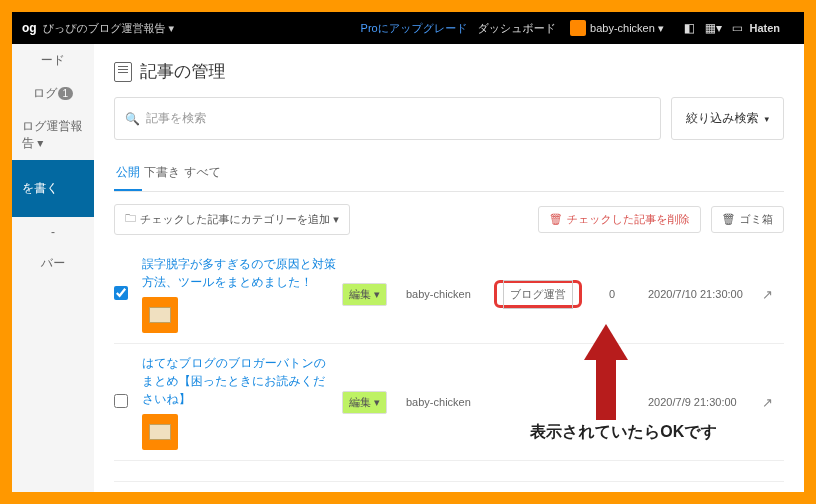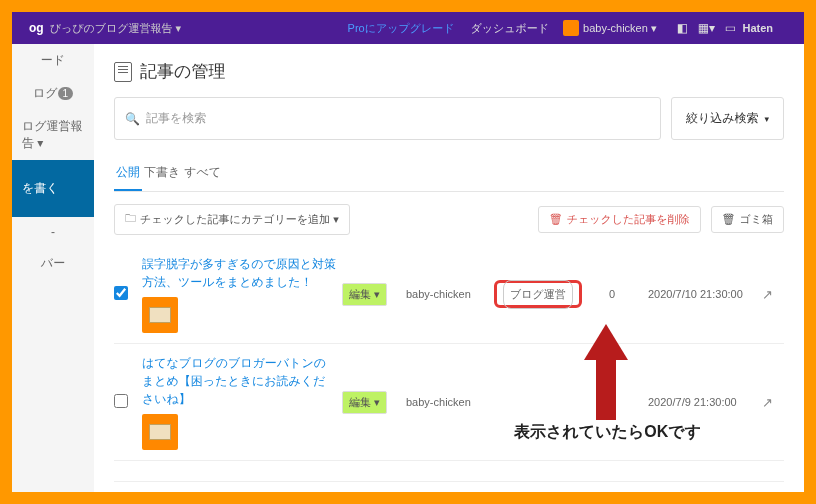--- a/index.html
+++ b/index.html
@@ -1,22 +1,22 @@
 <!DOCTYPE html>
 <html><head>
 <meta charset="utf-8">
 <style>
 * { margin: 0; padding: 0; box-sizing: border-box; }
 body { font-family: -apple-system, "Helvetica Neue", Arial, sans-serif; background: #FF9800; padding: 12px; font-size: 13px; color: #333; }
 .frame { background: #f5f5f5; width: 792px; height: 480px; overflow: hidden; position: relative; }
-.topbar { background: #4c1d95; color: #fff; height: 32px; display: flex; align-items: center; padding: 0 17px; font-size: 12px; }
+.topbar { background: #000000; color: #fff; height: 32px; display: flex; align-items: center; padding: 0 10px; font-size: 12px; }
 .topbar .brand { font-weight: bold; margin-right: 6px; }
 .topbar .breadcrumb { color: #ccc; font-size: 11px; }
 .topbar .spacer { flex: 1; }
-.topbar .link-pro { color: #4a9eff; margin-right: 16px; font-size: 11px; }
+.topbar .link-pro { color: #4a9eff; margin-right: 10px; font-size: 11px; }
 .topbar .link { color: #ddd; margin-right: 14px; font-size: 11px; }
 .topbar .avatar { width: 16px; height: 16px; background: #ff8800; border-radius: 2px; display: inline-block; margin-right: 4px; vertical-align: middle; }
 .topbar .icon { width: 18px; display: inline-flex; justify-content: center; color: #ddd; margin: 0 3px; }
 .layout { display: flex; height: calc(100% - 32px); }
 .sidebar { width: 82px; background: #f5f5f5; font-size: 12px; color: #666; }
 .sidebar .sb-item { padding: 8px 10px; display: flex; align-items: center; justify-content: center; }
 .sidebar .badge { background: #888; color: #fff; border-radius: 8px; font-size: 10px; padding: 1px 5px; }
 .sidebar .sb-write { background: #0369a1; color: #fff; padding: 20px 10px; font-size: 12px; }
 .main { flex: 1; background: #fff; padding: 16px 20px; overflow: hidden; position: relative; }
 .page-title { display: flex; align-items: center; margin-bottom: 14px; }
@@ -33,34 +33,34 @@
 .toolbar { display: flex; align-items: center; gap: 10px; margin-bottom: 10px; }
 .btn { border: 1px solid #ddd; background: #fff; padding: 5px 10px; font-size: 11px; border-radius: 3px; color: #555; display: inline-flex; align-items: center; gap: 4px; }
 .btn.danger { color: #d9534f; }
 .toolbar .spacer { flex: 1; }
 .thead, .trow { display: grid; grid-template-columns: 22px 1fr 58px 82px 82px 60px 108px 22px; align-items: center; gap: 6px; }
 .thead { color: #666; font-size: 11px; padding: 6px 0; border-bottom: 1px solid #eee; }
 .trow { border-bottom: 1px solid #eee; padding: 10px 0; font-size: 12px; }
 .trow .title-cell a { color: #1487e0; text-decoration: none; line-height: 1.5; }
 .thumb { width: 36px; height: 36px; background: #ff8800; display: flex; align-items: center; justify-content: center; margin-top: 6px; border-radius: 2px; }
 .thumb .inner { width: 22px; height: 16px; background: #f0e0c0; border: 1px solid #c0a060; }
-.cat-tag { display: inline-block; border: 1px solid #ccc; padding: 6px 6px; font-size: 11px; color: #666; border-radius: 8px; }
+.cat-tag { display: inline-block; border: 1px solid #ccc; padding: 6px 6px; font-size: 11px; color: #666; border-radius: 0; }
 .cat-highlight { border: 3px solid #e53935; border-radius: 6px; padding: 4px 6px; }
 .edit-btn { border: 1px solid #ddd; background: #bef264; padding: 3px 6px; font-size: 11px; color: #555; border-radius: 2px; display: inline-flex; align-items: center; gap: 3px; white-space: nowrap; }
 .author { font-size: 11px; color: #666; }
 .cnt { text-align: center; color: #666; font-size: 11px; }
 .time { color: #666; font-size: 11px; white-space: nowrap; }
 .ext-icon { color: #888; font-size: 13px; }
 input[type=checkbox] { width: 14px; height: 14px; }
 input[type=checkbox].checked-blue { accent-color: #1487e0; }
 .annotation { position: absolute; pointer-events: none; }
 .arrow-up { position: absolute; left: 490px; top: 280px; }
 .arrow-up .head { width: 0; height: 0; border-left: 22px solid transparent; border-right: 22px solid transparent; border-bottom: 36px solid #b71c1c; }
 .arrow-up .shaft { width: 20px; height: 60px; background: #b71c1c; margin: 0 auto; }
-.ok-text { position: absolute; left: 420px; top: 378px; font-size: 16px; font-weight: bold; color: #222; background: rgba(255,255,255,0.0); }
+.ok-text { position: absolute; left: 436px; top: 378px; font-size: 16px; font-weight: bold; color: #222; background: rgba(255,255,255,0.0); }
 .chev { font-size: 9px; }
 </style>
 </head>
 <body>
 
 <div class="frame">
 
   <div class="topbar">
     <span class="brand">og</span>
     <span class="breadcrumb">ぴっぴのブログ運営報告 ▾</span>

